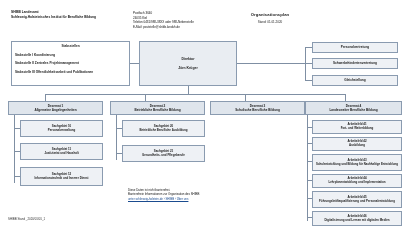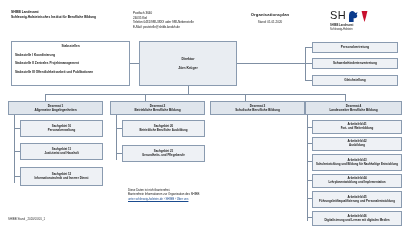--- a/index.html
+++ b/index.html
@@ -114,40 +114,20 @@
     <div>24035 Kiel</div>
     <div>Telefon 0431/988-38XX oder 988-Nebenstelle</div>
     <div>E-Mail: poststelle@shibb.landsh.de</div>
   </div>
 
   <div class="hdr-title">
     <div class="t">Organisationsplan</div>
     <div class="s">Stand: 01.01.2020</div>
   </div>
 
-  <div class="logo">
-    <div class="logo-row">
-      <span class="logo-sh">SH</span>
-      <span class="logo-mark">
-        <svg width="11" height="13" viewBox="0 0 11 13">
-          <path d="M1 12 L1 5 Q1 2 3.2 1.2 Q5 0.6 6.2 1.8 L7.4 3 L9.6 2.2 L8.6 4.4 Q9.8 5.6 9 7 Q8 8.6 5.6 8.2 L5.6 12 Z" fill="#0a3b8c"></path>
-          <path d="M3 4.4 Q4.2 3.4 5.4 4.4" stroke="#0a3b8c" stroke-width="0.5" fill="none"></path>
-        </svg>
-      </span>
-      <span class="logo-red">
-        <svg width="7" height="13" viewBox="0 0 7 13">
-          <path d="M0.6 1 L6.4 1 L5 7 L3.5 12 L2 7 Z" fill="#c8102e"></path>
-        </svg>
-      </span>
-    </div>
-    <div class="logo-sub">
-      <div class="s1">SHIBB Landesamt</div>
-      <div class="s2">Schleswig-Holstein</div>
-    </div>
-  </div>
 
   <div class="stabs">
     <div class="hd">Stabsstellen</div>
     <div class="it">Stabsstelle I Koordinierung</div>
     <div class="it">Stabsstelle II Zentrales Projektmanagement</div>
     <div class="it">Stabsstelle III Öffentlichkeitsarbeit und Publikationen</div>
   </div>
 
   <div class="box direktor">
     <div class="ttl">Direktor</div>

